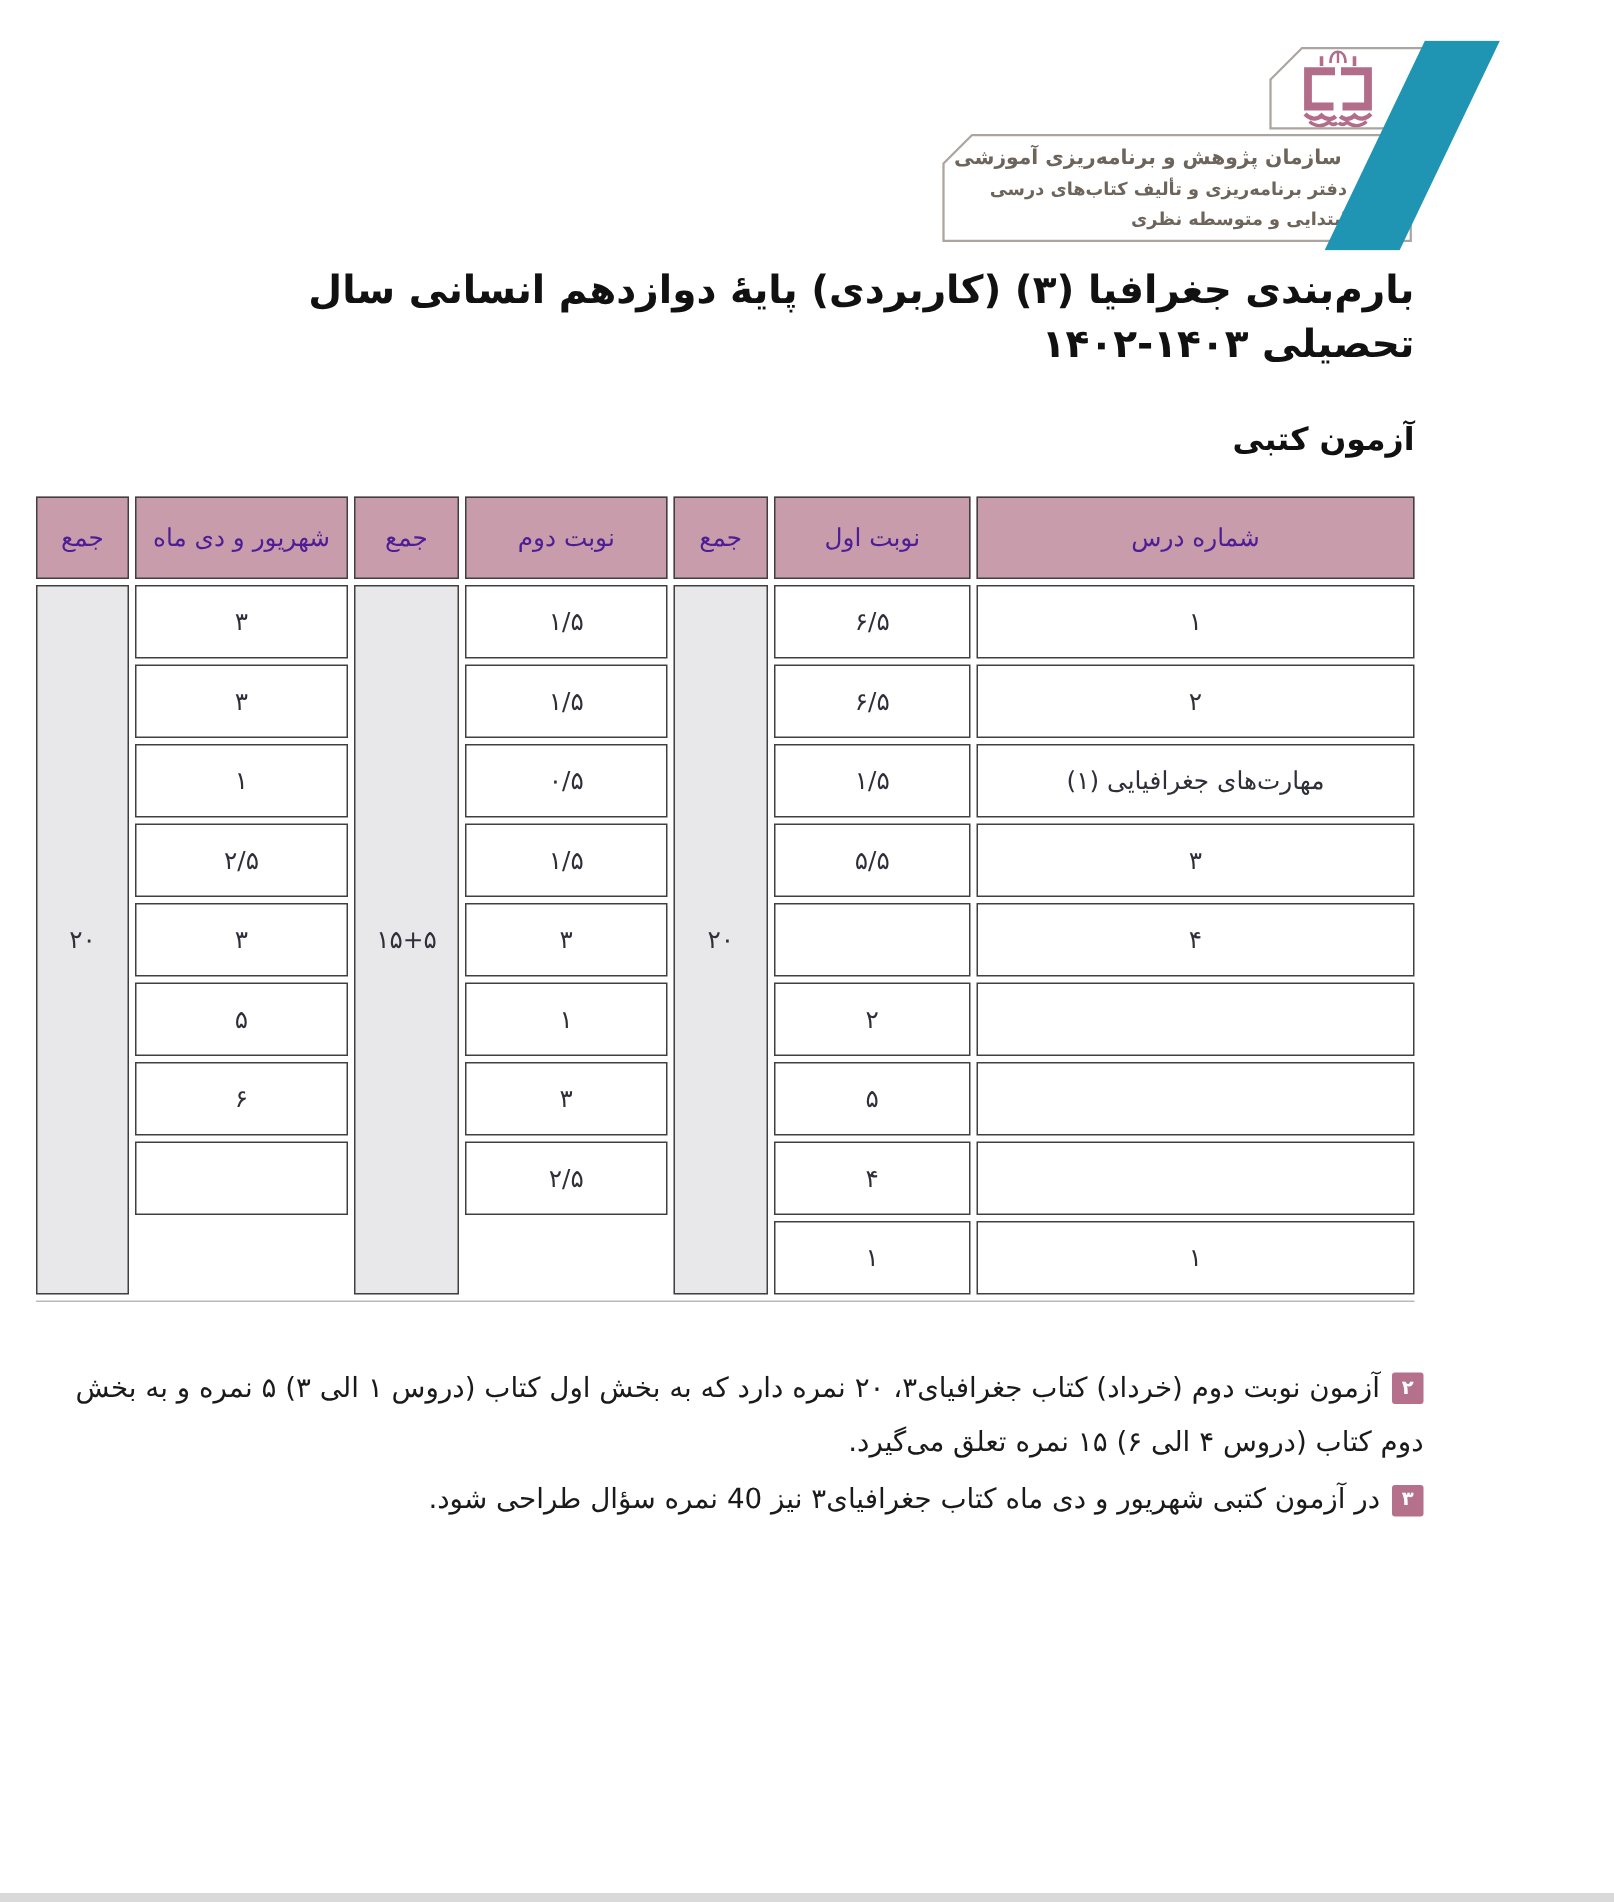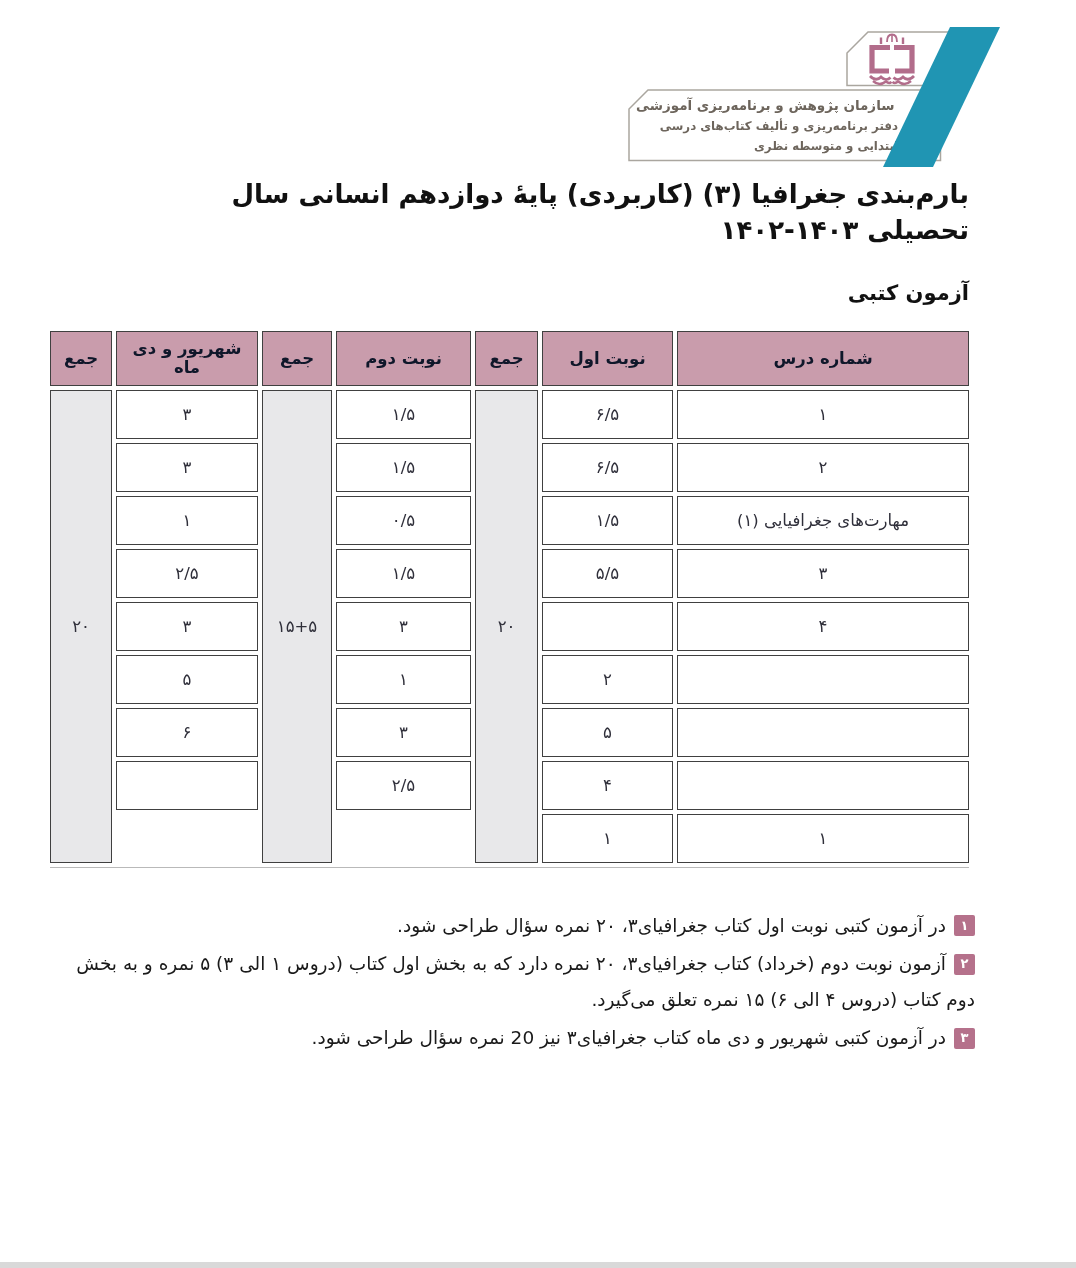--- a/index.html
+++ b/index.html
@@ -19,40 +19,40 @@
   .org-box{position:absolute;top:62px;left:628px;width:314px;height:73px;z-index:2;}
   .org-text{
     position:absolute;top:0;right:44px;height:73px;width:262px;z-index:2;
     display:flex;flex-direction:column;justify-content:center;align-items:flex-end;
     direction:rtl;color:#6d655c;text-align:right;
   }
   .org-line1{font-size:13.5px;font-weight:bold;line-height:21px;}
   .org-line2{font-size:11.8px;font-weight:bold;line-height:20px;}
 
   
-  .content{position:absolute;top:142px;right:107px;width:764px;}
+  .content{position:absolute;top:142px;right:133px;width:764px;}
   .doc-title{
     margin-top:34px;font-size:26px;font-weight:bold;color:#111;
     text-align:right;letter-spacing:0;line-height:1.4;
   }
   .section-heading{margin-top:32px;font-size:21px;font-weight:bold;color:#111;text-align:right;}
 
   
   .score-table{
     margin-top:26px;display:grid;width:919px;direction:rtl;
     grid-template-columns:292px 131px 63px 135px 70px 142px 62px;
     grid-template-rows:55px repeat(9,49px);
     gap:4px;background:#ffffff;
   }
   .cell{
     border:1.6px solid #404040;display:flex;align-items:center;justify-content:center;
     font-size:16.5px;color:#2f2f3a;background:#ffffff;text-align:center;padding:0 4px;
   }
   .head{
-    background:#c99cac;font-weight:bold;color:#0f172a;font-size:16.5px;
+    background:#c99cac;font-weight:normal;color:#4c1d95;font-size:16.5px;
   }
   .merged{
     background:#e8e8ea;direction:ltr;
   }
   .mc1{grid-column:3;grid-row:2/span 9;}
   .mc2{grid-column:5;grid-row:2/span 9;}
   .mc3{grid-column:7;grid-row:2/span 9;}
   .table-bottom-rule{width:919px;height:1.5px;background:#b9b9b9;margin-top:4px;}
 
   
@@ -163,20 +163,19 @@
     <div class="cell">۴</div>
     <div class="cell">۲/۵</div>
 
     <div class="cell"></div>
     <div class="cell">۱</div>
     <div class="cell">۱</div>
   </div>
   <div class="table-bottom-rule"></div>
 
   <div class="notes">
-    <p class="note"><span class="marker">۱</span><span>در آزمون کتبی نوبت اول کتاب جغرافیای۳، ۲۰ نمره سؤال طراحی شود.</span></p>
     <p class="note"><span class="marker">۲</span><span>آزمون نوبت دوم (خرداد) کتاب جغرافیای۳، ۲۰ نمره دارد که به بخش اول کتاب (دروس ۱ الی ۳) ۵ نمره و به بخش دوم کتاب (دروس ۴ الی ۶) ۱۵ نمره تعلق می‌گیرد.</span></p>
-    <p class="note"><span class="marker">۳</span><span>در آزمون کتبی شهریور و دی ماه کتاب جغرافیای۳ نیز 20 نمره سؤال طراحی شود.</span></p>
+    <p class="note"><span class="marker">۳</span><span>در آزمون کتبی شهریور و دی ماه کتاب جغرافیای۳ نیز 40 نمره سؤال طراحی شود.</span></p>
   </div>
 
 </div>
 
 <div class="page-edge"></div>
 
 </body></html>

